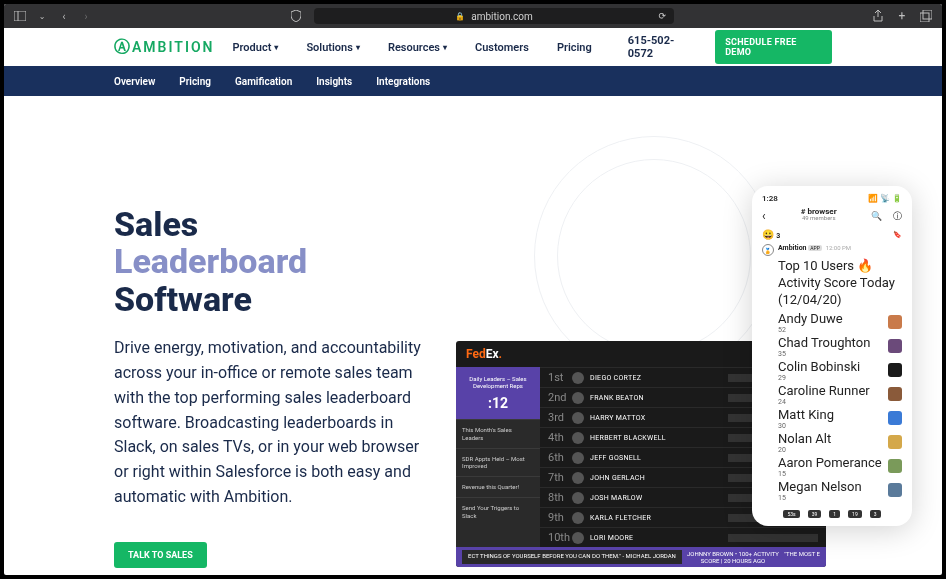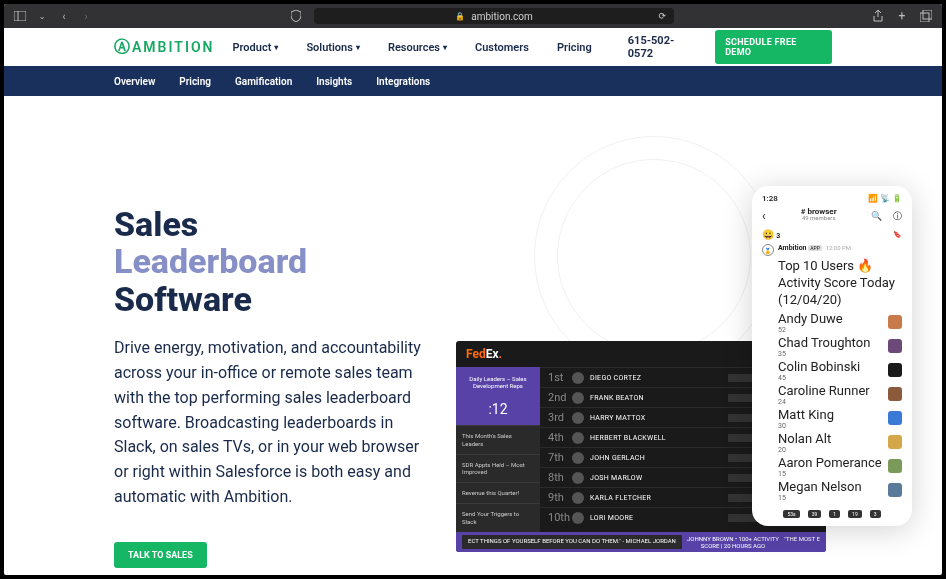--- a/index.html
+++ b/index.html
@@ -32,21 +32,21 @@
 .circles{position:absolute;top:-70px;left:90px;width:240px;height:240px;border:1px solid #eef0f3;border-radius:50%}
 .circles::after{content:'';position:absolute;inset:22px;border:1px solid #eef0f3;border-radius:50%}
 .tv{position:absolute;top:135px;left:12px;width:370px;background:#1a1a1a;border-radius:3px;font-size:8px;color:#fff;overflow:hidden}
 .tv-head{display:flex;align-items:center;padding:6px 10px;gap:8px}
 .tv-logo{color:#ff6a13;font-weight:700;font-size:12px}
 .tv-logo .ex{color:#fff}
 .tv-act{margin-left:auto;background:#f5c518;color:#000;padding:2px 8px;font-weight:700;font-size:7px}
 .tv-body{display:flex}
 .tv-side{width:84px;background:#2a2a2a;font-size:6px}
 .tv-side-top{background:#5842a8;padding:8px 6px;text-align:center}
-.tv-timer{font-size:14px;font-weight:400;margin-top:12px}
+.tv-timer{font-size:14px;font-weight:700;margin-top:6px}
 .tv-side-item{padding:6px 6px;border-top:1px solid #3a3a3a;color:#ccc;line-height:1.3}
 .tv-list{flex:1}
 .tv-row{display:flex;align-items:center;padding:3px 8px;gap:6px;border-top:1px solid #2a2a2a}
 .tv-rank{width:18px;color:#888;font-size:11px}
 .tv-av{width:12px;height:12px;border-radius:50%;background:#555;flex-shrink:0}
 .tv-name{flex:1;font-size:7px;letter-spacing:.3px}
 .tv-bar{width:90px;height:8px;background:#333;position:relative;flex-shrink:0}
 .tv-bar-fill{height:100%;background:#f5c518}
 .tv-foot{background:#5842a8;display:flex;font-size:6px;padding:3px 6px;gap:4px;color:#fff}
 .tv-foot-l{background:#2a2a2a;padding:2px 6px}
@@ -206,20 +206,26 @@
                 <span class="tv-name">HARRY MATTOX</span>
                 <span class="tv-bar"><span class="tv-bar-fill" style="width:85%"></span></span>
               </div>
               <div class="tv-row">
                 <span class="tv-rank">4th</span>
                 <span class="tv-av"></span>
                 <span class="tv-name">HERBERT BLACKWELL</span>
                 <span class="tv-bar"><span class="tv-bar-fill" style="width:78%"></span></span>
               </div>
               <div class="tv-row">
+                <span class="tv-rank">6th</span>
+                <span class="tv-av"></span>
+                <span class="tv-name">JEFF GOSNELL</span>
+                <span class="tv-bar"><span class="tv-bar-fill" style="width:62%"></span></span>
+              </div>
+              <div class="tv-row">
                 <span class="tv-rank">7th</span>
                 <span class="tv-av"></span>
                 <span class="tv-name">JOHN GERLACH</span>
                 <span class="tv-bar"><span class="tv-bar-fill" style="width:55%"></span></span>
               </div>
               <div class="tv-row">
                 <span class="tv-rank">8th</span>
                 <span class="tv-av"></span>
                 <span class="tv-name">JOSH MARLOW</span>
                 <span class="tv-bar"><span class="tv-bar-fill" style="width:48%"></span></span>
@@ -283,21 +289,21 @@
             <div class="ph-user">
               <div class="ph-user-info">
                 <div class="ph-user-name">Chad Troughton</div>
                 <div class="ph-user-score">35</div>
               </div>
               <div class="ph-user-av" style="background:#6b4a7a"></div>
             </div>
             <div class="ph-user">
               <div class="ph-user-info">
                 <div class="ph-user-name">Colin Bobinski</div>
-                <div class="ph-user-score">45</div>
+                <div class="ph-user-score">29</div>
               </div>
               <div class="ph-user-av" style="background:#1a1a1a"></div>
             </div>
             <div class="ph-user">
               <div class="ph-user-info">
                 <div class="ph-user-name">Caroline Runner</div>
                 <div class="ph-user-score">24</div>
               </div>
               <div class="ph-user-av" style="background:#8a5a3a"></div>
             </div>

